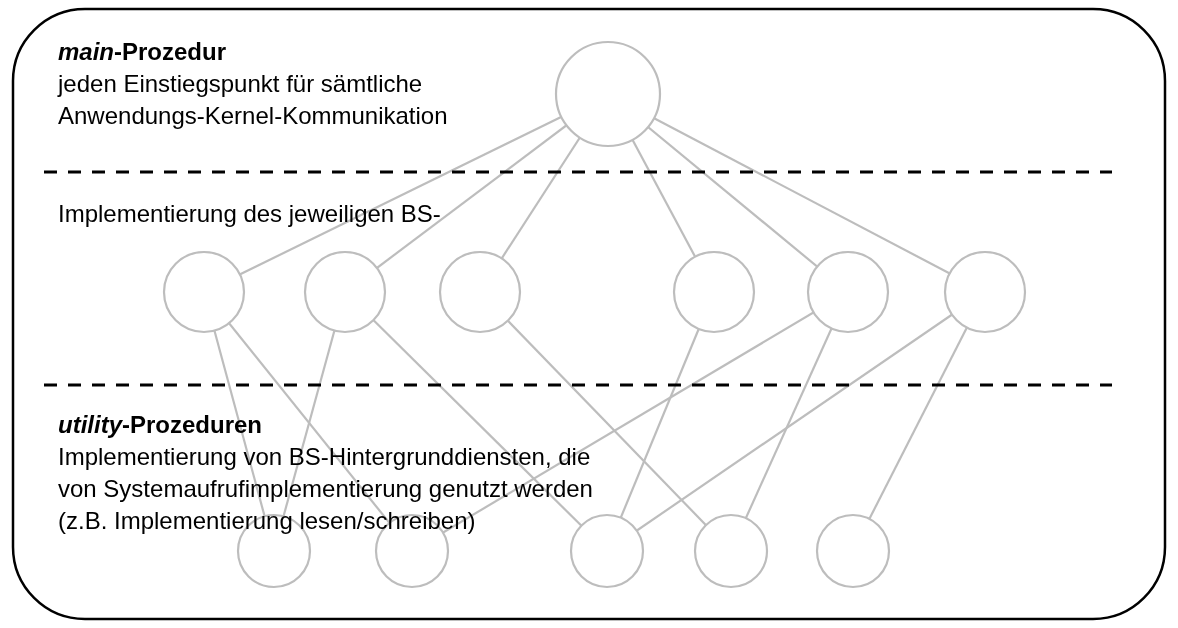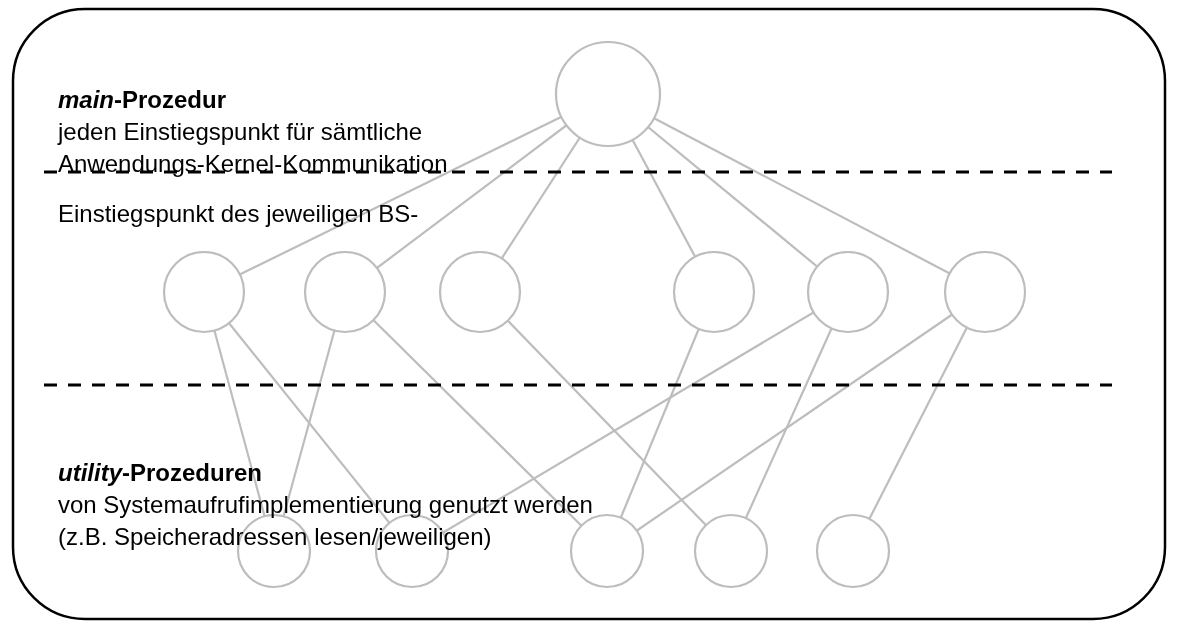--- a/index.html
+++ b/index.html
@@ -22,21 +22,20 @@
   }
   .layer-label {
     position: absolute;
     color: #000000;
     font-size: 24px;
     line-height: 32px;
     white-space: nowrap;
   }
   .layer-label .ttl {
     font-weight: bold;
-    margin-top: 48px;
   }
   .layer-label .term {
     font-style: italic;
     font-weight: bold;
   }
   #lbl-main    { left: 58px; top: 36px;  }
   #lbl-handler { left: 58px; top: 198px; }
   #lbl-utility { left: 58px; top: 409px; }
 </style>
 </head>
@@ -78,22 +77,23 @@
       <rect x="13" y="9" width="1152" height="610" rx="72" ry="72" fill="none" stroke="#000000" stroke-width="2.5"></rect>
     </svg>
 
   <div class="layer-label" id="lbl-main">
     <div class="ttl"><span class="term">main</span><span>-Prozedur</span></div>
     <div class="body">jeden Einstiegspunkt für sämtliche</div>
     <div class="body">Anwendungs-Kernel-Kommunikation</div>
   </div>
 
   <div class="layer-label" id="lbl-handler">
-    <div class="body">Einstiegspunkt des jeweiligen BS-</div>
+    <div class="body">Implementierung des jeweiligen BS-</div>
   </div>
 
   <div class="layer-label" id="lbl-utility">
     <div class="ttl"><span class="term">utility</span><span>-Prozeduren</span></div>
+    <div class="body">Implementierung von BS-Hintergrunddiensten, die</div>
     <div class="body">von Systemaufrufimplementierung genutzt werden</div>
-    <div class="body">(z.B. Speicheradressen lesen/jeweiligen)</div>
+    <div class="body">(z.B. Implementierung lesen/schreiben)</div>
   </div>
 
 </div>
 
 </body></html>

